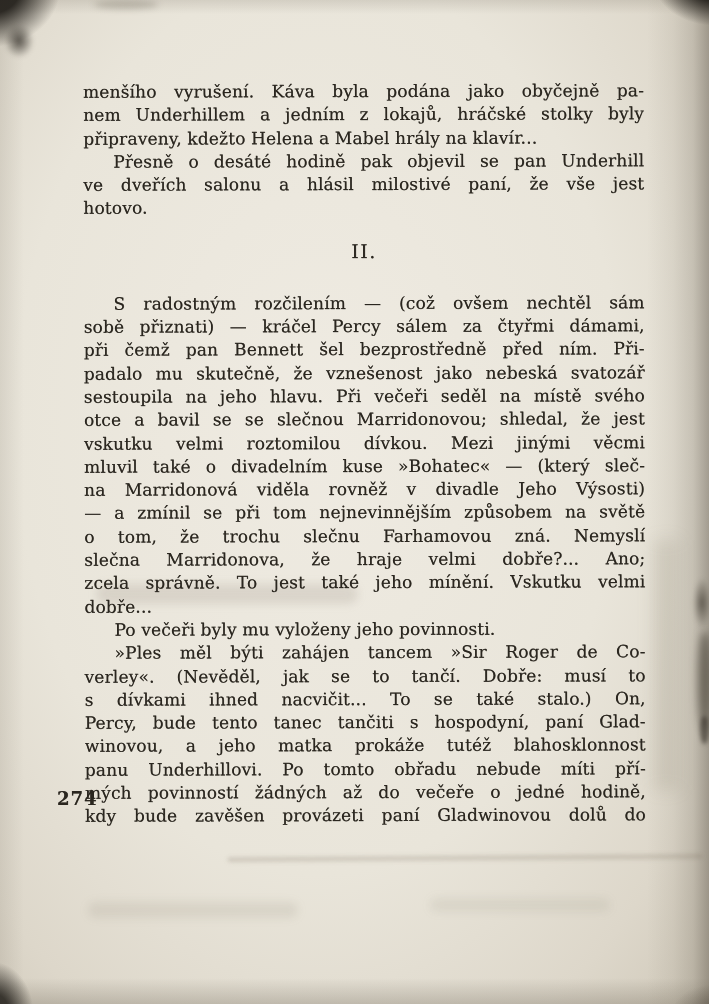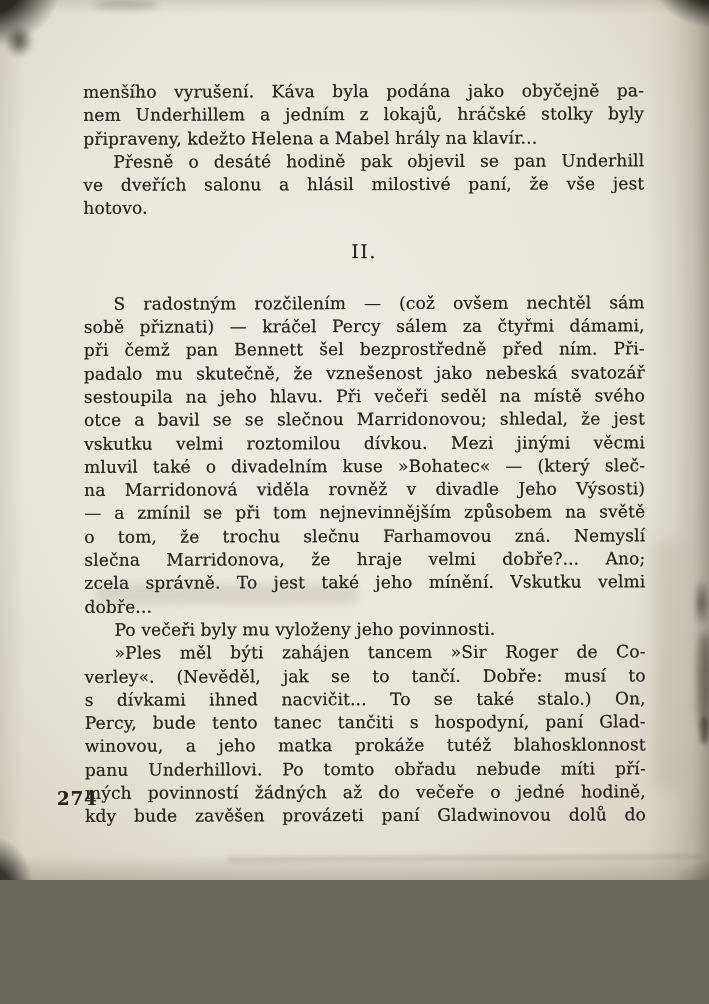--- a/index.html
+++ b/index.html
@@ -3,21 +3,21 @@
 <meta charset="utf-8">
 <style>
   html, body {
     margin: 0;
     padding: 0;
     background: #6b665c;
   }
   .page {
     position: relative;
     width: 709px;
-    height: 880px;
+    height: 1004px;
     overflow: hidden;
     font-family: "DejaVu Serif", "Liberation Serif", serif;
     color: #2a261f;
     background:
       radial-gradient(ellipse 95px 80px at -10px -12px, rgba(36,33,28,0.95) 32%, rgba(36,33,28,0) 74%),
       radial-gradient(ellipse 85px 62px at 101% -2%, rgba(32,29,24,0.9) 34%, rgba(32,29,24,0) 74%),
       radial-gradient(ellipse 55px 72px at -6px 101%, rgba(36,33,28,0.85) 28%, rgba(36,33,28,0) 72%),
       radial-gradient(ellipse 60px 40px at 101% 101%, rgba(70,63,52,0.35) 20%, rgba(70,63,52,0) 75%),
       linear-gradient(to left, rgba(76,68,56,0.42) 0px, rgba(98,90,76,0.22) 16px, rgba(120,112,96,0.10) 36px, rgba(0,0,0,0) 62px),
       linear-gradient(to top, rgba(92,84,70,0.26) 0px, rgba(0,0,0,0) 26px),

